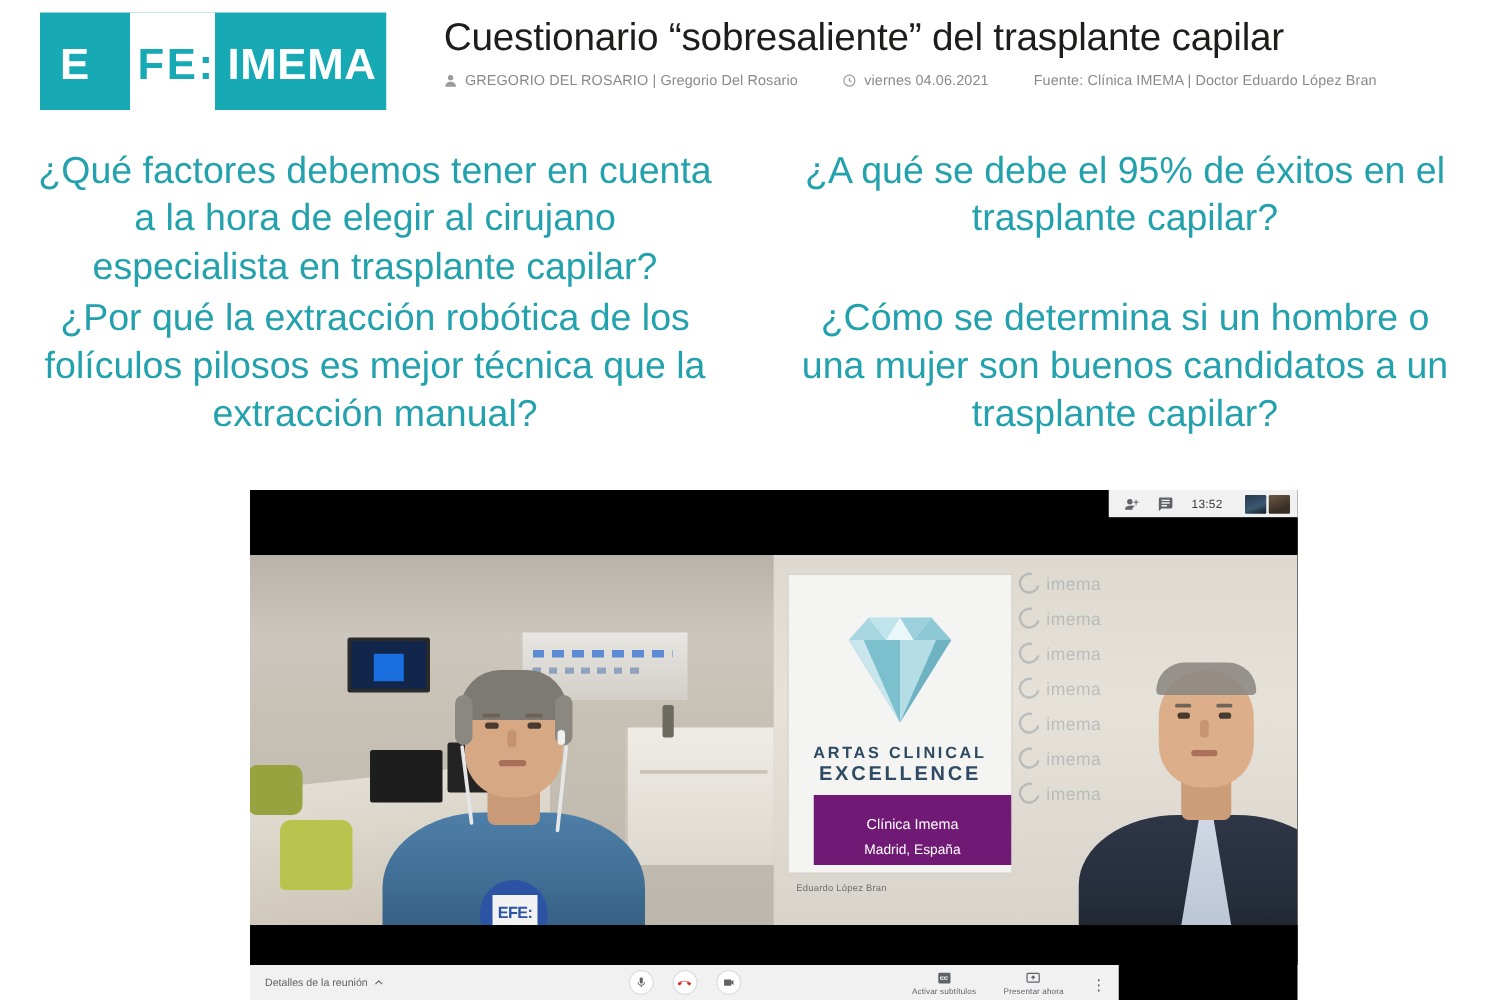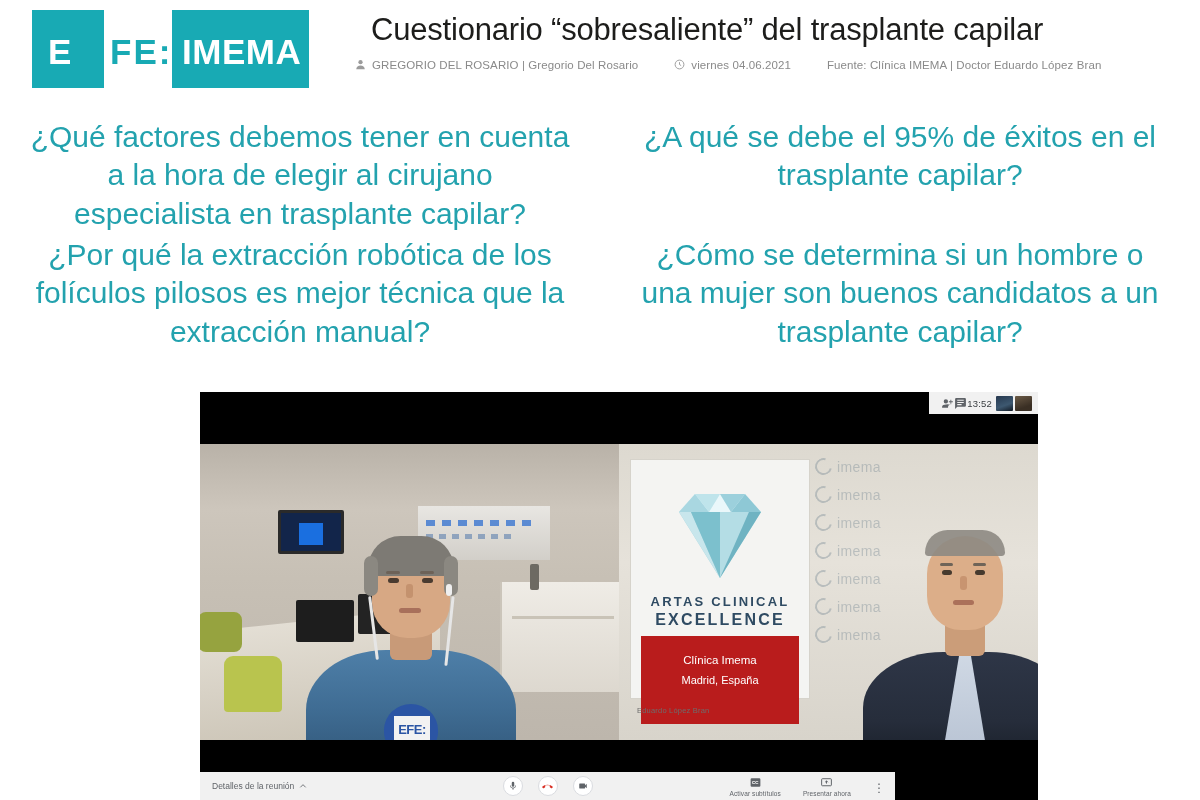--- a/index.html
+++ b/index.html
@@ -27,21 +27,20 @@
   .logo-e1 { color:#fff; position:absolute; left:16px; top:22px; font-size:35px; font-weight:700; }
   .logo-fe { color:#18aab4; position:absolute; left:78px; top:22px; font-size:35px; font-weight:700; letter-spacing:2px;}
   .logo-salud { color:#fff; position:absolute; left:150px; top:22px; font-size:35px; font-weight:700; letter-spacing:0.5px;}
 
   .title-block { position:absolute; left:355px; top:12px; width: 800px; }
   .article-title {
     font-size: 31px; font-weight: 400; color: #1d1d1b;
     font-family: "Liberation Sans", sans-serif;
     letter-spacing: -0.2px; line-height: 1.15;
     text-align: left;
-    margin-left: 16px;
   }
   .byline {
     margin-top: 11px;
     display: flex; align-items: center; gap: 7px;
     font-size: 11.5px; color: #8a8a8a; letter-spacing: 0.1px;
     white-space: nowrap;
   }
   .byline .ic { display:inline-flex; width:11px; height:11px; color:#9b9b9b; }
   .byline .seg { display:inline-flex; align-items:center; gap:6px; }
   .byline .gap { display:inline-block; width:22px; }
@@ -70,21 +69,21 @@
 
   
   .meet-wrap {
     position: absolute; left: 200px; top: 392px;
     width: 838px; height: 408px;
     background: #000;
   }
   .meet-topbar {
     position: absolute; right: 0; top: 0; height: 22px;
     background: #f1f1f1;
-    display: flex; align-items: center; 
+    display: flex; align-items: center; gap: 14px;
     padding: 0 6px 0 12px;
     font-size: 9px; color: #5f6368;
   }
   .meet-topbar .tb-ic { width: 13px; height: 13px; color: #5f6368; display:inline-flex; }
   .meet-topbar .tb-time { font-size: 9.5px; color:#3c4043; letter-spacing:0.2px; }
   .thumbs { display: flex; gap: 2px; margin-left: 4px; }
   .thumb { width: 17px; height: 15px; border-radius: 1px; }
   .thumb.a { background: linear-gradient(160deg,#26384f,#3d5870 60%,#121a24); }
   .thumb.b { background: linear-gradient(160deg,#6b5a46,#3a2f24 70%); }
 
@@ -225,22 +224,22 @@
     position:absolute; left:0; top:134px; width:178px; text-align:center;
     font-size:13px; font-weight:700; color:#2f4b63; letter-spacing:2.2px;
     font-family:"Liberation Sans", sans-serif;
   }
   .artas-txt2 {
     position:absolute; left:0; top:151px; width:178px; text-align:center;
     font-size:16px; font-weight:700; color:#2f4b63; letter-spacing:2.2px;
     font-family:"Liberation Sans", sans-serif;
   }
   .artas-band {
-    position:absolute; left:10px; top:176px; width:158px; height:88px;
-    background:#b91c1c;
+    position:absolute; left:20px; top:176px; width:158px; height:56px;
+    background:#701a75;
   }
   .artas-band .l1 { position:absolute; left:0; top:18px; width:158px; text-align:center; color:#fff; font-size:11.5px; }
   .artas-band .l2 { position:absolute; left:0; top:38px; width:158px; text-align:center; color:#fff; font-size:11px; }
   .wall-logos {
     position:absolute; left:196px; top:14px; width:110px; height:250px;
     display:flex; flex-direction:column; gap:11px;
   }
   .wl-row { display:flex; align-items:center; gap:5px; opacity:.42; }
   .wl-mark {
     width:17px; height:17px; border:2.5px solid #7f8f99; border-radius:50%;

